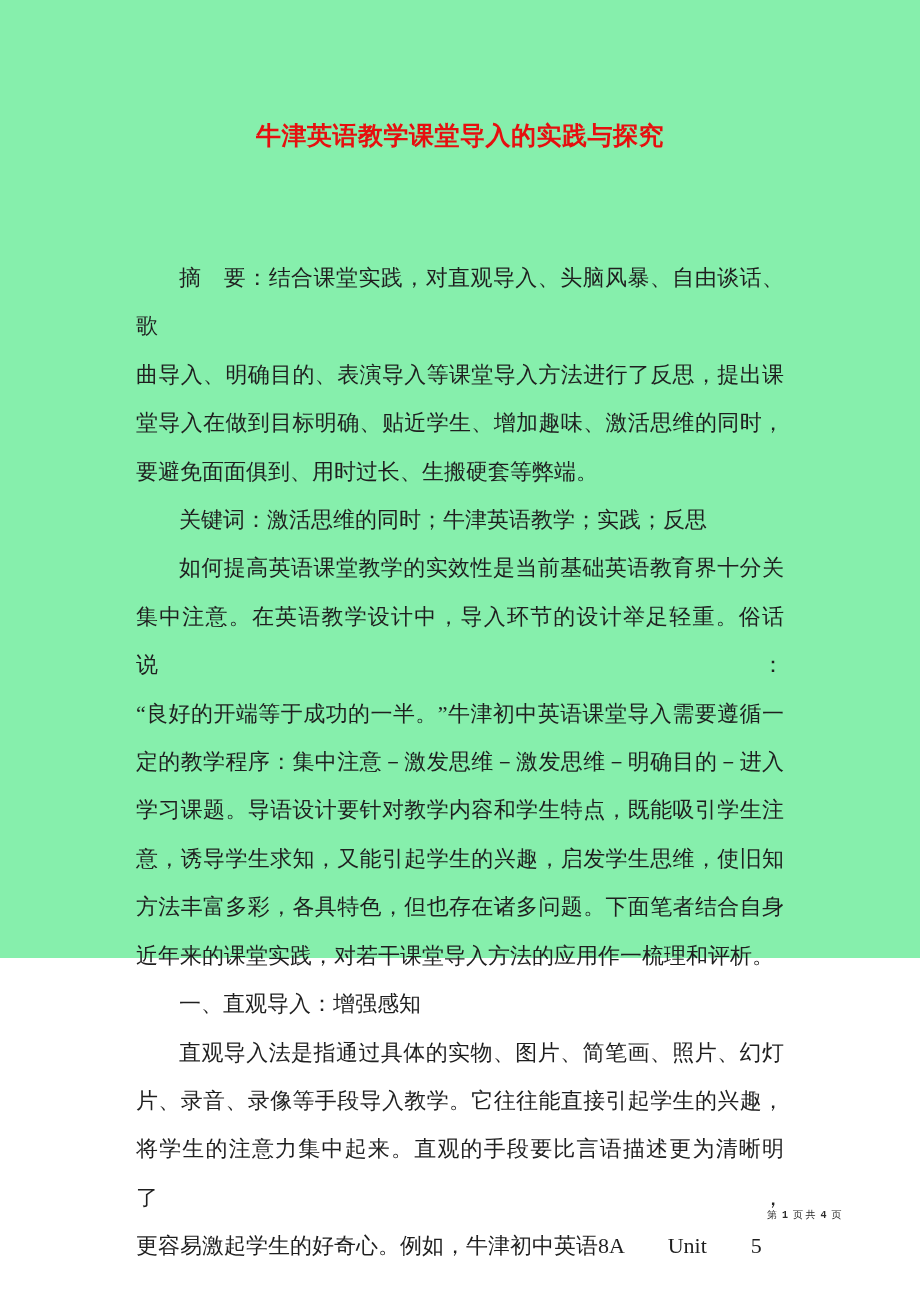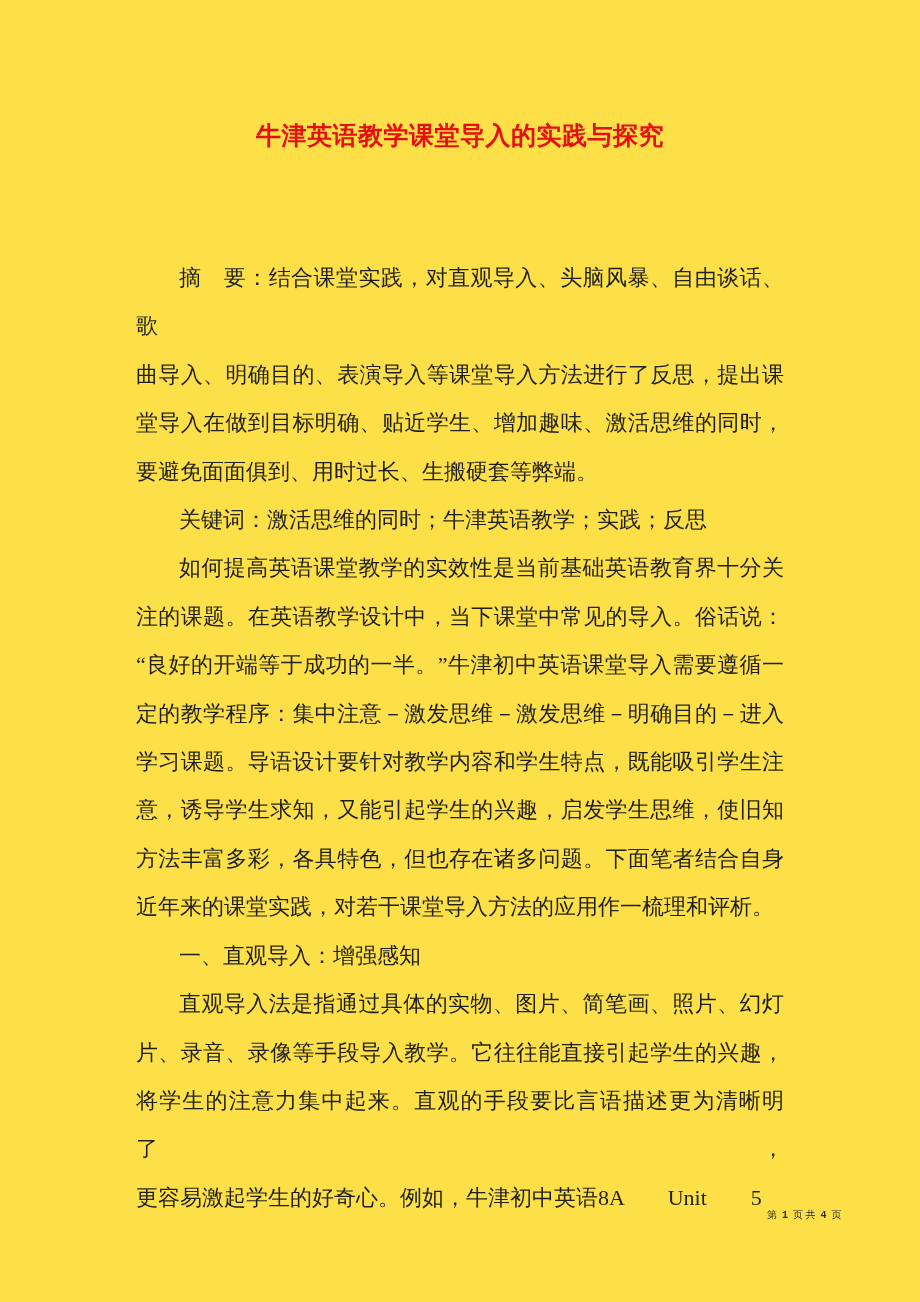--- a/index.html
+++ b/index.html
@@ -5,22 +5,22 @@
   html, body { margin: 0; padding: 0; }
   body {
     width: 920px; height: 1302px;
     background: #ffffff;
     position: relative;
     font-family: "Liberation Serif", "DejaVu Serif", serif;
     overflow: hidden;
   }
   .page {
     position: absolute; left: 0; top: 0;
-    width: 920px; height: 1302px;
-    background: #fde047;
+    width: 920px; height: 958px;
+    background: #86efac;
   }
   .doc-title {
     position: absolute;
     top: 117px; left: 136px; width: 648px;
     margin: 0;
     text-align: center;
     font-size: 25px;
     line-height: 37px;
     font-weight: bold;
     color: #e60f0f;
@@ -65,21 +65,21 @@
 
   <h1 class="doc-title">牛津英语教学课堂导入的实践与探究</h1>
 
   <div class="doc-body">
     <div class="line indent fill">摘　要：结合课堂实践，对直观导入、头脑风暴、自由谈话、歌</div>
     <div class="line fill">曲导入、明确目的、表演导入等课堂导入方法进行了反思，提出课</div>
     <div class="line fill">堂导入在做到目标明确、贴近学生、增加趣味、激活思维的同时，</div>
     <div class="line">要避免面面俱到、用时过长、生搬硬套等弊端。</div>
     <div class="line indent">关键词：激活思维的同时；牛津英语教学；实践；反思</div>
     <div class="line indent fill">如何提高英语课堂教学的实效性是当前基础英语教育界十分关</div>
-    <div class="line fill">注的课题。在英语教学设计中，当下课堂中常见的导入。俗话说：</div>
+    <div class="line fill">集中注意。在英语教学设计中，导入环节的设计举足轻重。俗话说：</div>
     <div class="line fill">“良好的开端等于成功的一半。”牛津初中英语课堂导入需要遵循一</div>
     <div class="line fill">定的教学程序：集中注意－激发思维－激发思维－明确目的－进入</div>
     <div class="line fill">学习课题。导语设计要针对教学内容和学生特点，既能吸引学生注</div>
     <div class="line fill">意，诱导学生求知，又能引起学生的兴趣，启发学生思维，使旧知</div>
     <div class="line fill">方法丰富多彩，各具特色，但也存在诸多问题。下面笔者结合自身</div>
     <div class="line">近年来的课堂实践，对若干课堂导入方法的应用作一梳理和评析。</div>
     <div class="line indent">一、直观导入：增强感知</div>
     <div class="line indent fill">直观导入法是指通过具体的实物、图片、简笔画、照片、幻灯</div>
     <div class="line fill">片、录音、录像等手段导入教学。它往往能直接引起学生的兴趣，</div>
     <div class="line fill">将学生的注意力集中起来。直观的手段要比言语描述更为清晰明了，</div>

